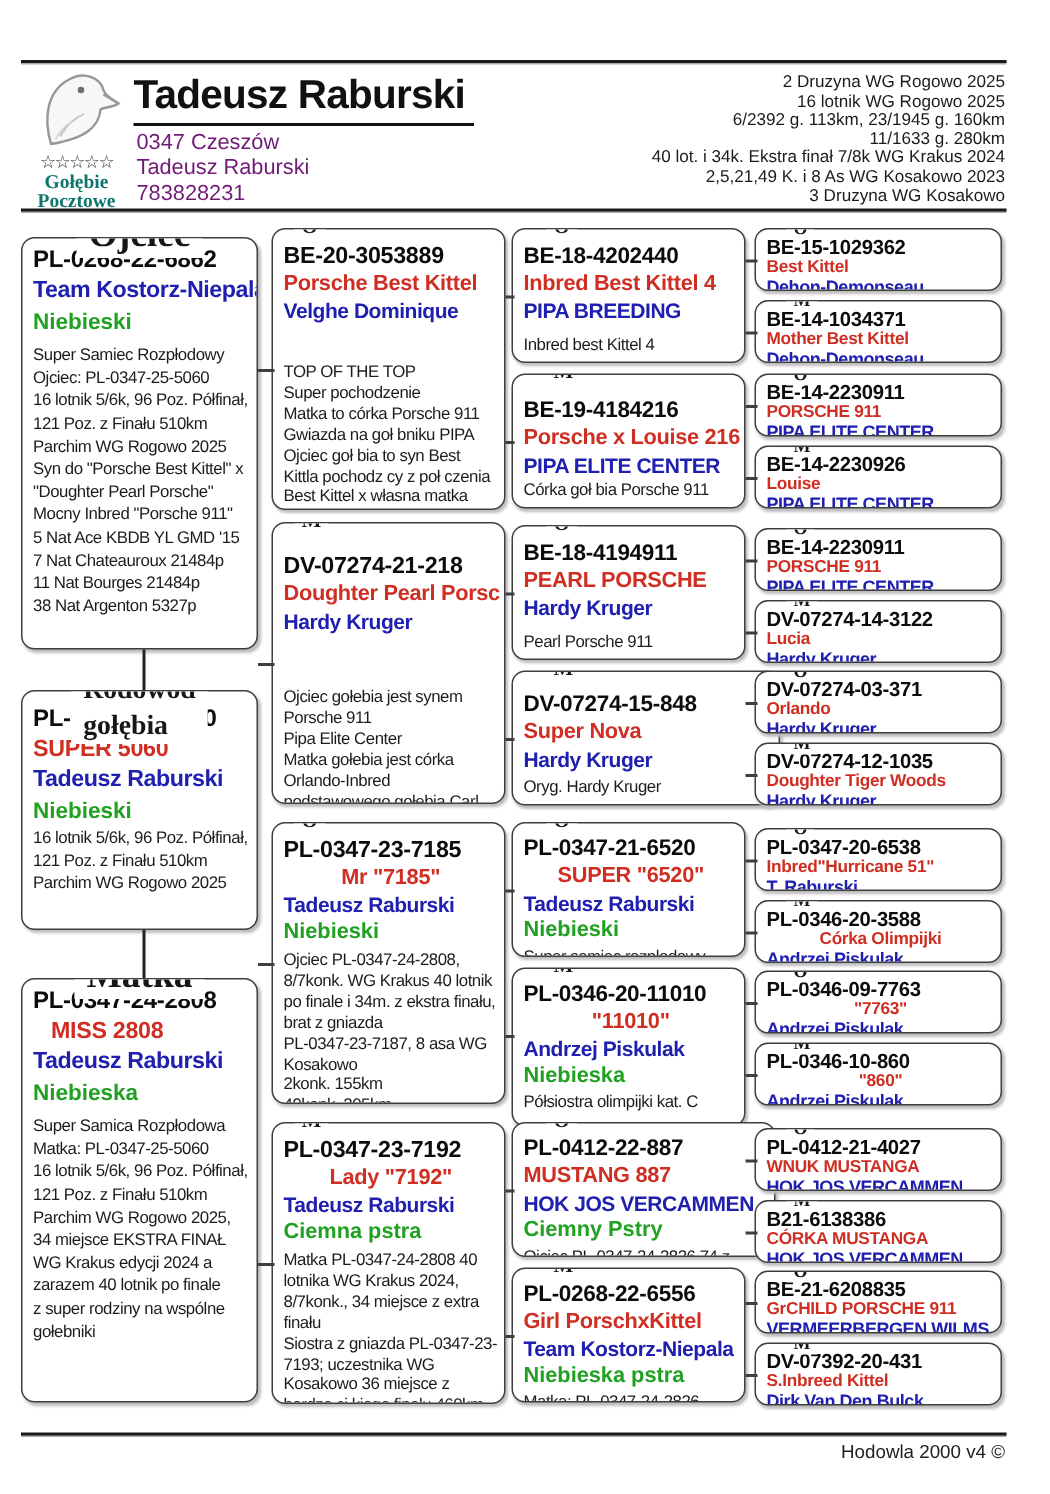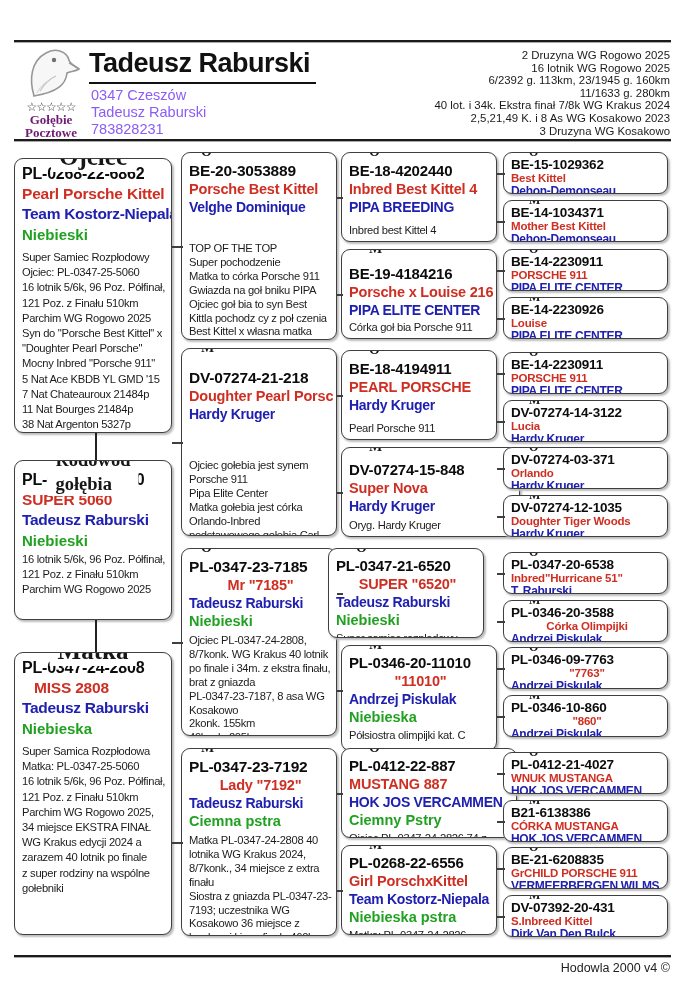--- a/index.html
+++ b/index.html
@@ -2,24 +2,24 @@
 <html><head>
 <meta charset="utf-8">
 <style>
   html,body{margin:0;padding:0;background:#fff;}
   .page{position:relative;width:700px;height:996px;background:#fff;overflow:hidden;
         font-family:"Liberation Sans",sans-serif;color:#111;}
   .rule{position:absolute;left:14px;width:657px;height:2px;background:#1b1b1b;box-shadow:0 1px 0 #a9a9a9;}
   
   .logo{position:absolute;left:18px;top:46px;width:66px;text-align:center;}
   .stars{font-size:12px;letter-spacing:-1px;color:#333;line-height:11px;}
-  .logotext{font-family:"Liberation Serif",serif;font-weight:bold;font-size:13px;color:#701a75;line-height:13px;}
+  .logotext{font-family:"Liberation Serif",serif;font-weight:bold;font-size:13px;color:#0f766e;line-height:13px;}
   .title{position:absolute;left:89px;top:48px;font-size:27px;font-weight:bold;letter-spacing:-0.5px;
          border-bottom:2.5px solid #111;padding:0 6px 3px 0;}
-  .contact{position:absolute;left:91px;top:87px;font-size:14.5px;line-height:17px;color:#8b5cf6;}
+  .contact{position:absolute;left:91px;top:87px;font-size:14.5px;line-height:17px;color:#701a75;}
   .achv{position:absolute;left:330px;top:49px;width:340px;text-align:right;font-size:11.4px;line-height:12.6px;color:#1b1b1b;}
   
   .pbox{position:absolute;background:#fff;border:1.5px solid #3f3f3f;border-radius:9px;
         box-shadow:1.5px 2px 2px #bdbdbd;padding:4px 4px 3px 7px;box-sizing:border-box;overflow:hidden;}
   .plabel{position:absolute;top:-10px;background:#fff;padding:0 5px;
           font-family:"Liberation Serif",serif;font-weight:bold;font-size:14px;color:#171717;line-height:18px;}
   .c2 .plabel{left:14px;}
   .c3 .plabel{left:22px;}
   .c4 .plabel{left:20px;font-size:12px;top:-9px;line-height:16px;}
   .c1lab{left:50%;transform:translateX(-50%);font-size:25px;top:-17px;line-height:30px;padding:0 8px;}
@@ -75,21 +75,20 @@
 16 lotnik WG Rogowo 2025
 6/2392 g. 113km, 23/1945 g. 160km
 11/1633 g. 280km
 40 lot. i 34k. Ekstra finał 7/8k WG Krakus 2024
 2,5,21,49 K. i 8 As WG Kosakowo 2023
 3 Druzyna WG Kosakowo</div>
 
   <div class="pbox c1" style="left:14px;top:158px;width:158px;height:275px">
     <span class="plabel c1lab">Ojciec</span>
     <div class="ring">PL-0268-22-6862</div>
-    <div class="pname">Pearl Porsche Kittel</div>
     <div class="powner">Team Kostorz-Niepala</div>
     <div class="pcolor">Niebieski</div>
     <div class="pdesc">Super Samiec Rozpłodowy
 Ojciec: PL-0347-25-5060
 16 lotnik 5/6k, 96 Poz. Półfinał,
 121 Poz. z Finału 510km
 Parchim WG Rogowo 2025
 Syn do "Porsche Best Kittel" x
 "Doughter Pearl Porsche"
 Mocny Inbred "Porsche 911"
@@ -209,21 +208,21 @@
     <div class="powner">Hardy Kruger</div>
     <div class="pdesc bottom">Pearl Porsche 911</div>
   </div>
   <div class="pbox c3" style="left:341px;top:447px;width:179px;height:90px">
     <span class="plabel">M</span>
     <div class="ring" style="margin-top:8px">DV-07274-15-848</div>
     <div class="pname">Super Nova</div>
     <div class="powner">Hardy Kruger</div>
     <div class="pdesc bottom">Oryg. Hardy Kruger</div>
   </div>
-  <div class="pbox c3" style="left:328px;top:548px;width:156px;height:90px">
+  <div class="pbox c3" style="left:341px;top:548px;width:156px;height:90px">
     <span class="plabel">O</span>
     <div class="ring" style="margin-top:3px">PL-0347-21-6520</div>
     <div class="pname" style="text-align:center">SUPER "6520"</div>
     <div class="powner">Tadeusz Raburski</div>
     <div class="pcolor">Niebieski</div>
     <div class="pdesc">Super samiec rozpłodowy</div>
   </div>
   <div class="pbox c3" style="left:341px;top:645px;width:156px;height:106px">
     <span class="plabel">M</span>
     <div class="ring" style="margin-top:3px">PL-0346-20-11010</div>

